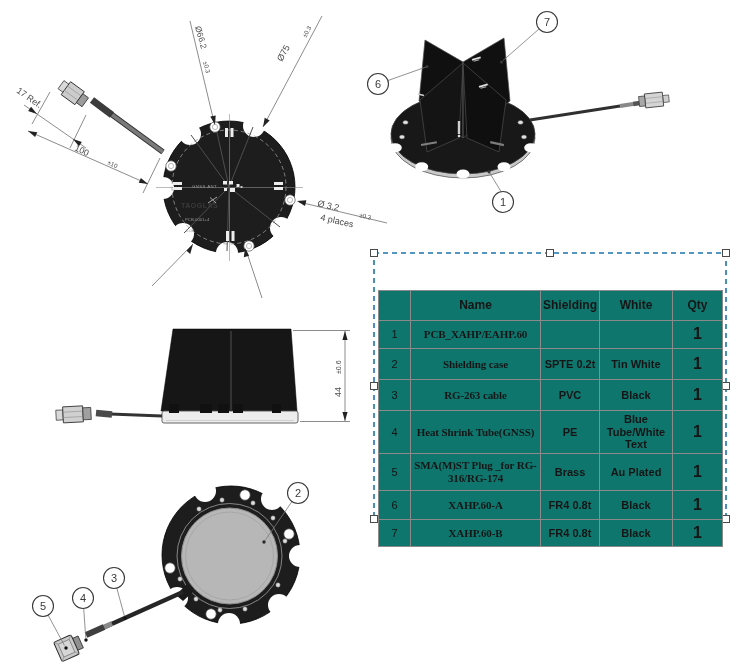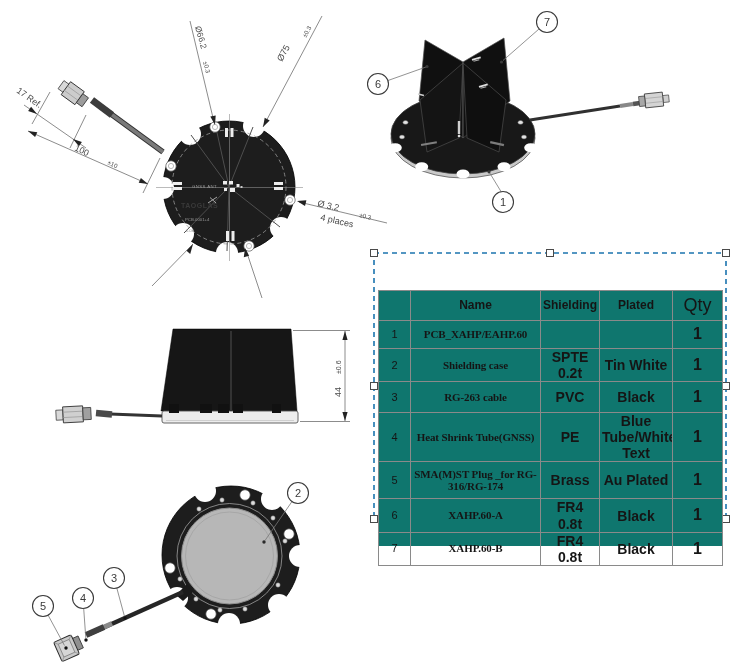--- a/index.html
+++ b/index.html
@@ -16,24 +16,24 @@
       padding:0 2px;overflow:hidden;line-height:1.15;}
   table.bom thead tr{height:30px;}
   table.bom tbody tr:nth-child(1){height:28px;}
   table.bom tbody tr:nth-child(2){height:31px;}
   table.bom tbody tr:nth-child(3){height:31px;}
   table.bom tbody tr:nth-child(4){height:43px;}
   table.bom tbody tr:nth-child(5){height:37px;}
   table.bom tbody tr:nth-child(6){height:29px;}
   table.bom tbody tr:nth-child(7){height:27px;}
   th.h{font-size:12px;font-weight:600;}
-  th.h-qty{font-size:18px;font-weight:400;}
+  th.h-qty{font-size:12px;font-weight:700;}
   td.c-idx{font-size:11px;font-weight:400;}
   td.c-name{font-size:11px;font-weight:700;text-align:left;padding-left:7px;letter-spacing:-0.1px;font-family:Liberation Serif, serif;}
-  td.c-mat,td.c-fin{font-size:14px;font-weight:600;}
+  td.c-mat,td.c-fin{font-size:11px;font-weight:600;}
   td.c-qty{font-size:16px;font-weight:600;}
 </style>
 </head>
 <body>
 
 <div class="canvas">
 
 <svg class="drawing" width="742" height="669" viewBox="0 0 742 669">
 
   <g>
@@ -397,21 +397,21 @@
           <col style="width:130px">
           <col style="width:59px">
           <col style="width:73px">
           <col style="width:50px">
         </colgroup>
     <thead>
       <tr>
         <th class="h"></th>
         <th class="h">Name</th>
         <th class="h">Shielding</th>
-        <th class="h">Plated</th>
+        <th class="h">White</th>
         <th class="h-qty">Qty</th>
       </tr>
     </thead>
     <tbody>
       <tr>
         <td class="c-idx">1</td>
         <td class="c-name">PCB_XAHP/EAHP.60</td>
         <td class="c-mat"></td>
         <td class="c-fin"></td>
         <td class="c-qty">1</td>

